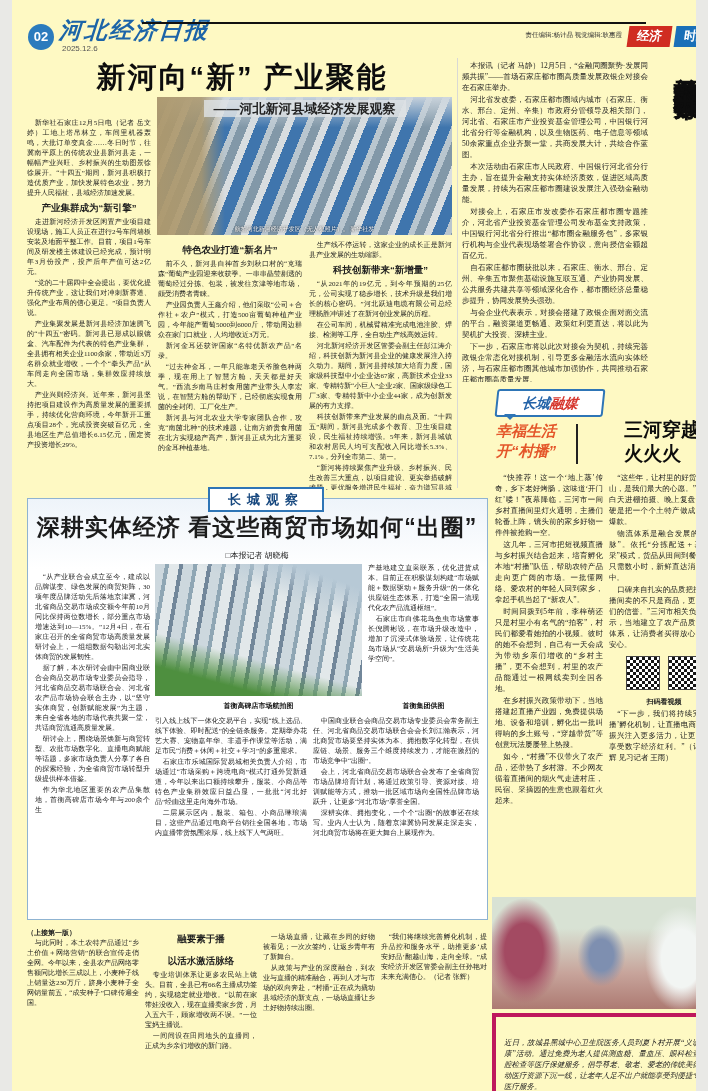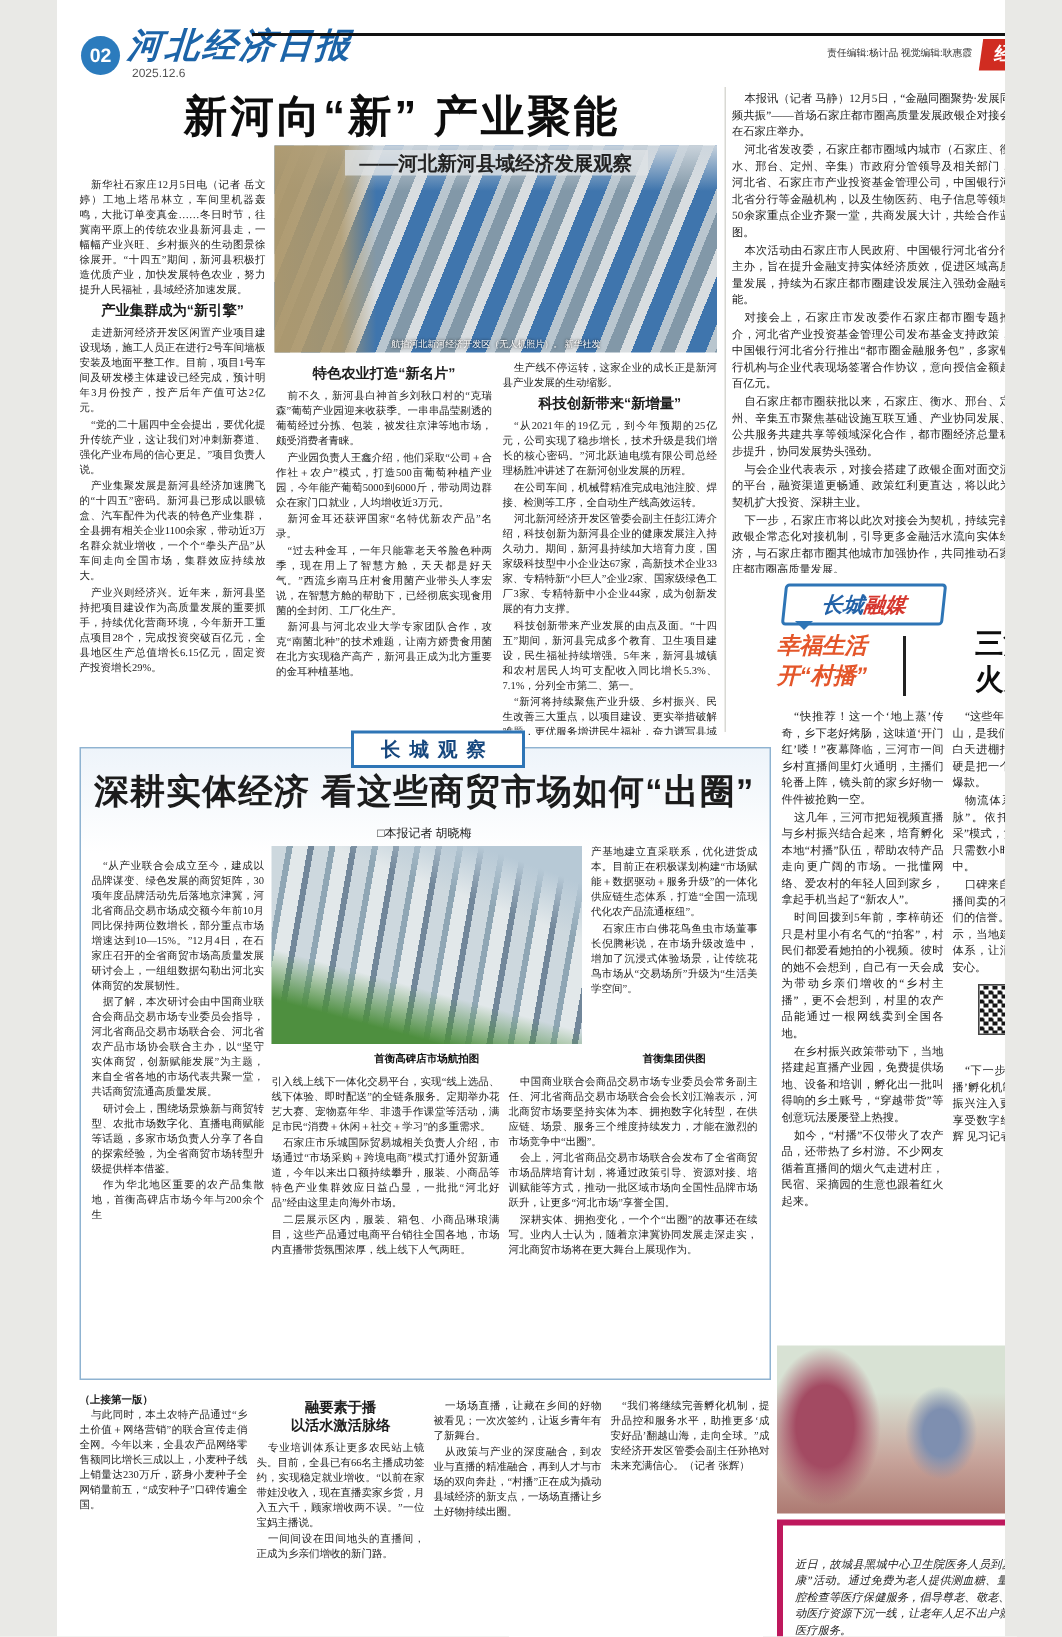--- a/index.html
+++ b/index.html
@@ -1,16 +1,16 @@
 <!DOCTYPE html>
 <html><head>
 <meta charset="utf-8">
 <style>
   html,body{margin:0;padding:0;background:#e9e9e6;}
-  #page{position:relative;width:632px;height:1091px;background:#ffffff;margin:0 auto;overflow:hidden;
+  #page{position:relative;width:684px;height:1091px;background:#fef9c3;margin:0 auto;overflow:hidden;
         font-family:"Liberation Serif","DejaVu Serif",serif;color:#1c1c1c;}
   .abs{position:absolute;}
   .sans{font-family:"Liberation Sans","DejaVu Sans",sans-serif;}
   
   #page-circle{left:16px;top:24px;width:26px;height:26px;border-radius:50%;background:#2b7bbd;color:#fff;
         font-size:13px;font-weight:bold;text-align:center;line-height:26px;}
   #masthead{left:47px;top:15px;font-size:23px;font-weight:bold;font-style:italic;color:#1c64a8;
         letter-spacing:2px;transform:skewX(-4deg);}
   #date{left:50px;top:44px;font-size:8px;color:#555;}
   #head-rule{left:130px;top:22px;width:504px;height:2px;background:#111;}
@@ -62,22 +62,22 @@
   
   #vtitle{left:644px;top:58px;width:60px;height:404px;writing-mode:vertical-rl;font-size:26px;
         font-weight:900;letter-spacing:1px;line-height:58px;color:#0d0d0d;}
   #bubbleR{left:484px;top:389px;width:104px;height:24px;border:2px solid #2e75b6;border-radius:3px;
         background:#fff;text-align:center;line-height:24px;font-size:14px;font-weight:900;
         font-style:italic;transform:skewX(-6deg);}
   #bubbleR .b1{color:#2463a8;}
   #bubbleR .b2{color:#d6372e;}
   #bubble-tail{left:492px;top:414px;width:0;height:0;border:6px solid transparent;
         border-top-color:#2e75b6;}
-  #kickerR{left:480px;top:421px;width:76px;font-size:15px;line-height:20px;font-weight:900;
-        font-style:italic;color:#e4562a;text-align:left;}
+  #kickerR{left:468px;top:421px;width:76px;font-size:15px;line-height:20px;font-weight:900;
+        font-style:italic;color:#e4562a;text-align:right;}
   #divR{left:564px;top:424px;width:2px;height:40px;background:#222;}
   #titleR{left:572px;top:418px;width:136px;font-size:19px;line-height:24px;font-weight:900;color:#0d0d0d;margin-left:40px;}
   .qr-wrap{text-align:center;margin:6px 0 4px;}
   .qr{display:inline-block;width:32px;height:32px;margin:0 4px;border:1px solid #444;
       background:repeating-conic-gradient(#151515 0% 25%,#ffffff 0% 50%);background-size:6px 6px;}
   .qr-cap{text-align:center !important;text-indent:0 !important;font-size:7px;font-weight:bold;}
   .vrule{position:absolute;width:1px;background:#d9d9d4;}
   .marker{font-weight:bold;text-indent:0 !important;}
 </style>
 </head>
@@ -162,21 +162,21 @@
     <p>中国商业联合会商品交易市场专业委员会常务副主任、河北省商品交易市场联合会会长刘江瀚表示，河北商贸市场要坚持实体为本、拥抱数字化转型，在供应链、场景、服务三个维度持续发力，才能在激烈的市场竞争中“出圈”。</p>
     <p>会上，河北省商品交易市场联合会发布了全省商贸市场品牌培育计划，将通过政策引导、资源对接、培训赋能等方式，推动一批区域市场向全国性品牌市场跃升，让更多“河北市场”享誉全国。</p>
     <p>深耕实体、拥抱变化，一个个“出圈”的故事还在续写。业内人士认为，随着京津冀协同发展走深走实，河北商贸市场将在更大舞台上展现作为。</p>
   </div>
 
   <div class="col" style="left:15px;top:928px;width:112px;height:152px;">
     <div class="marker">（上接第一版）</div>
     <p>与此同时，本土农特产品通过“乡土价值＋网络营销”的联合宣传走俏全网。今年以来，全县农产品网络零售额同比增长三成以上，小麦种子线上销量达230万斤，跻身小麦种子全网销量前五，“成安种子”口碑传遍全国。</p>
   </div>
   <div class="col" style="left:133px;top:932px;width:112px;height:152px;">
-    <div class="subhead" style="margin:2px 0 2px;">融要素于播</div>
+    <div class="subhead" style="margin:2px 0 12px;">融要素于播</div>
     <div class="subhead" style="margin:0 0 4px;">以活水激活脉络</div>
     <p>专业培训体系让更多农民站上镜头。目前，全县已有66名主播成功签约，实现稳定就业增收。“以前在家带娃没收入，现在直播卖家乡货，月入五六千，顾家增收两不误。”一位宝妈主播说。</p>
     <p>一间间设在田间地头的直播间，正成为乡亲们增收的新门路。</p>
   </div>
   <div class="col" style="left:251px;top:932px;width:112px;height:152px;">
     <p>一场场直播，让藏在乡间的好物被看见；一次次签约，让返乡青年有了新舞台。</p>
     <p>从政策与产业的深度融合，到农业与直播的精准融合，再到人才与市场的双向奔赴，“村播”正在成为撬动县域经济的新支点，一场场直播让乡土好物持续出圈。</p>
   </div>
   <div class="col" style="left:369px;top:932px;width:106px;height:152px;">
     <p>“我们将继续完善孵化机制，提升品控和服务水平，助推更多‘成安好品’翻越山海，走向全球。”成安经济开发区管委会副主任孙艳对未来充满信心。（记者 张辉）</p>

